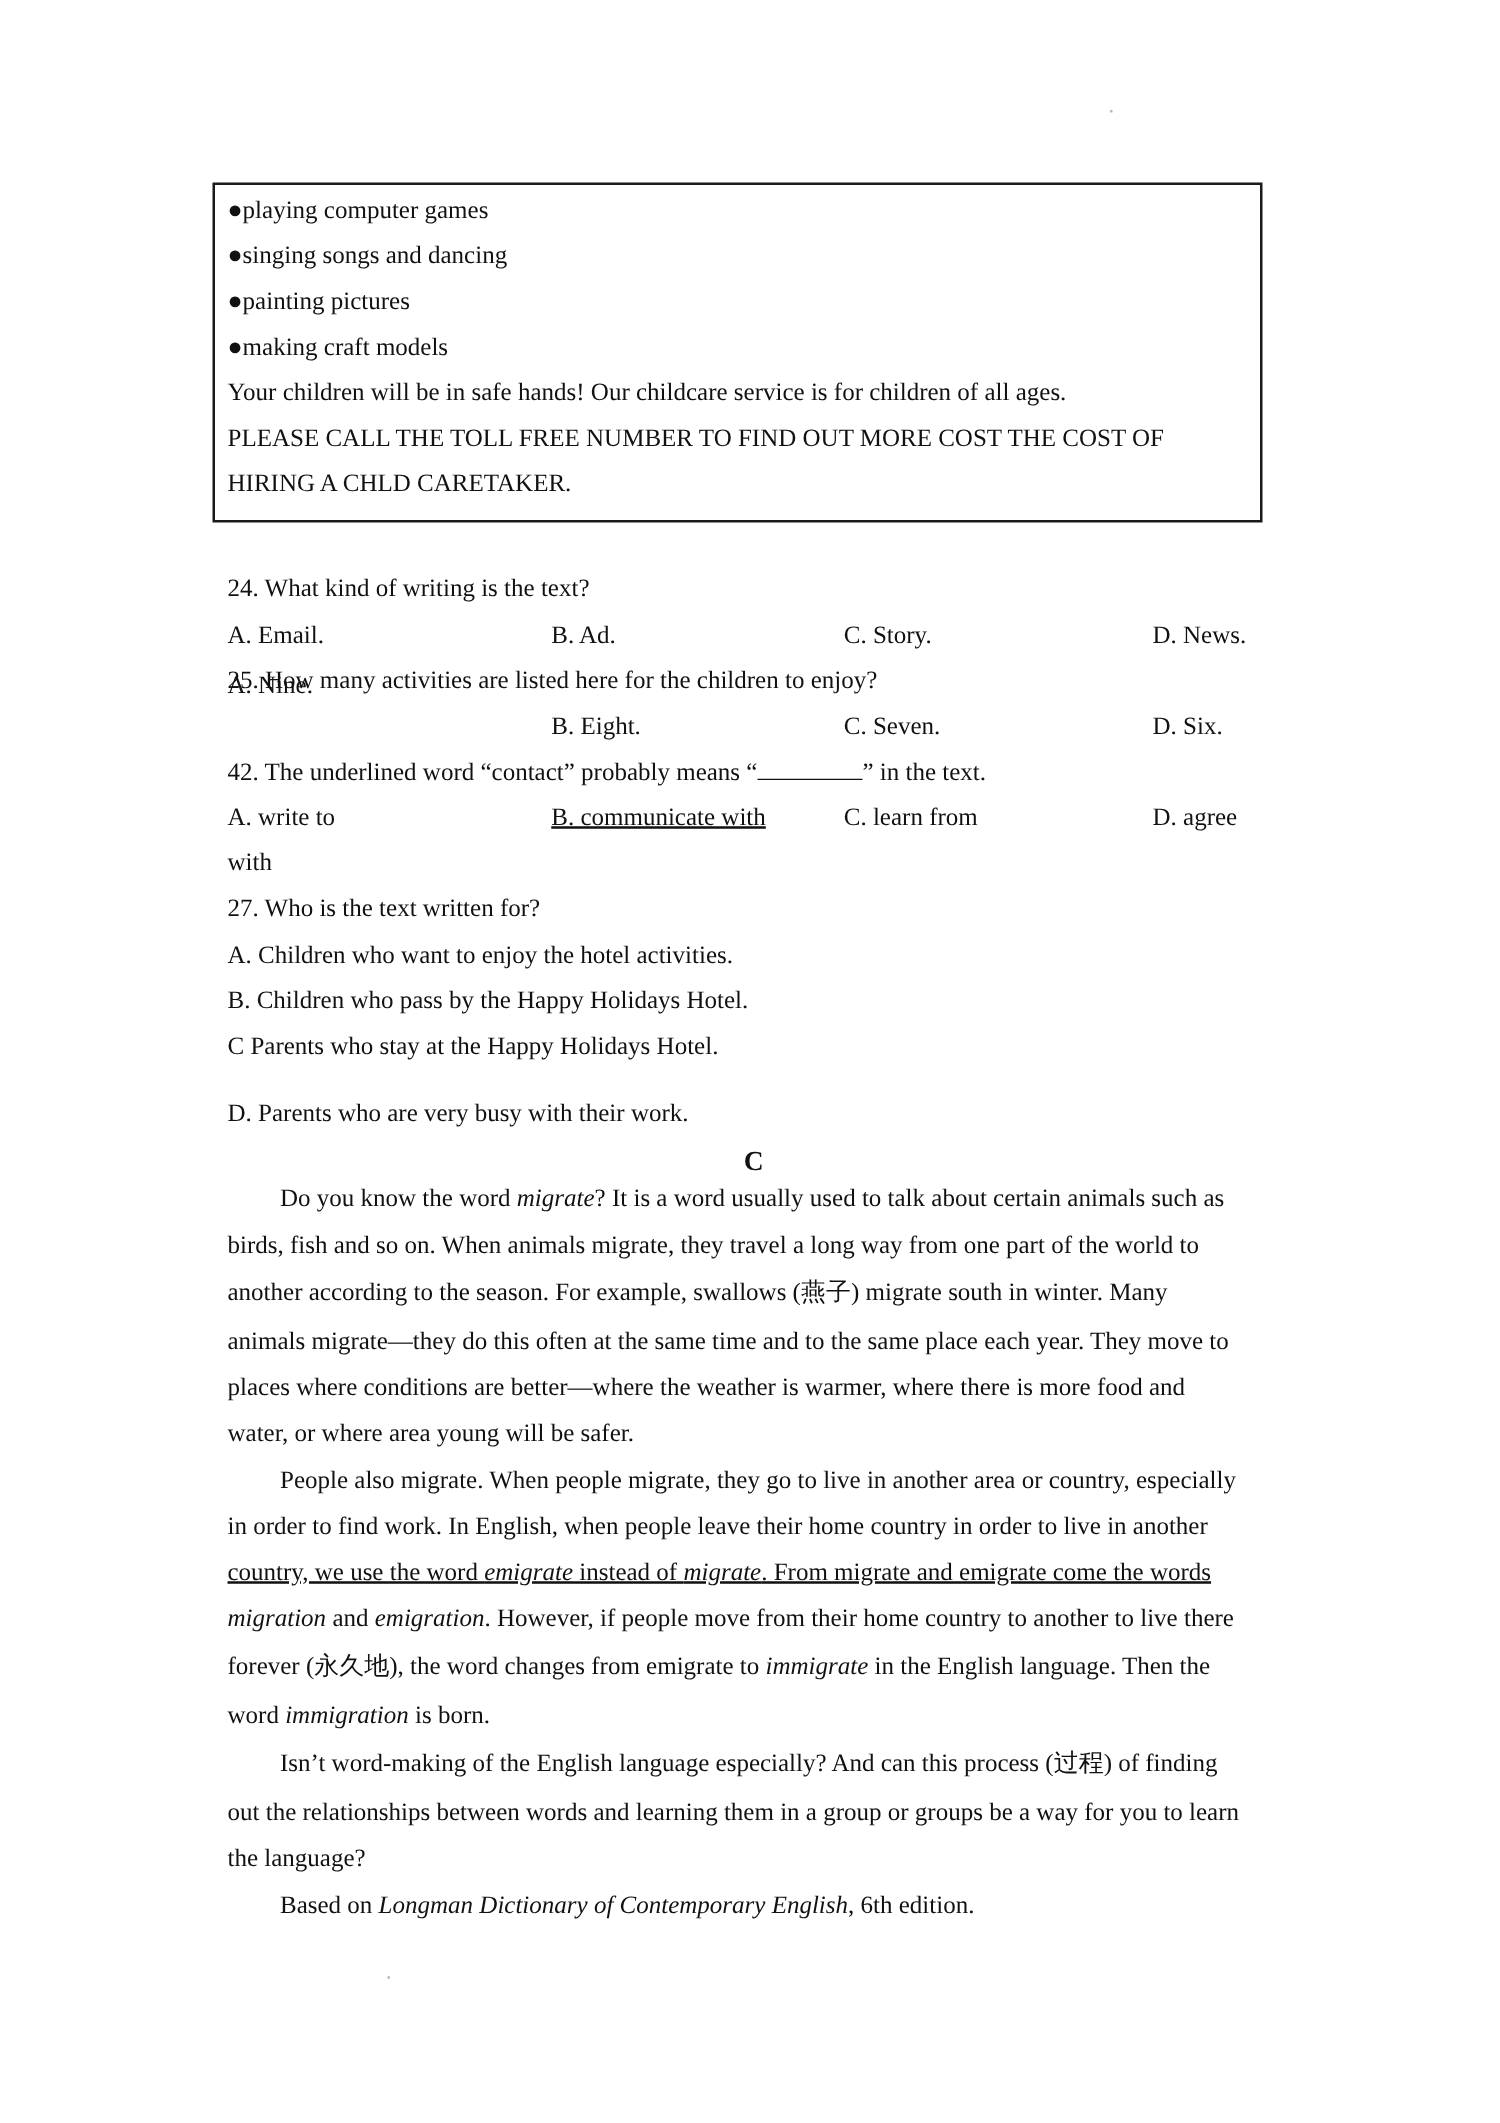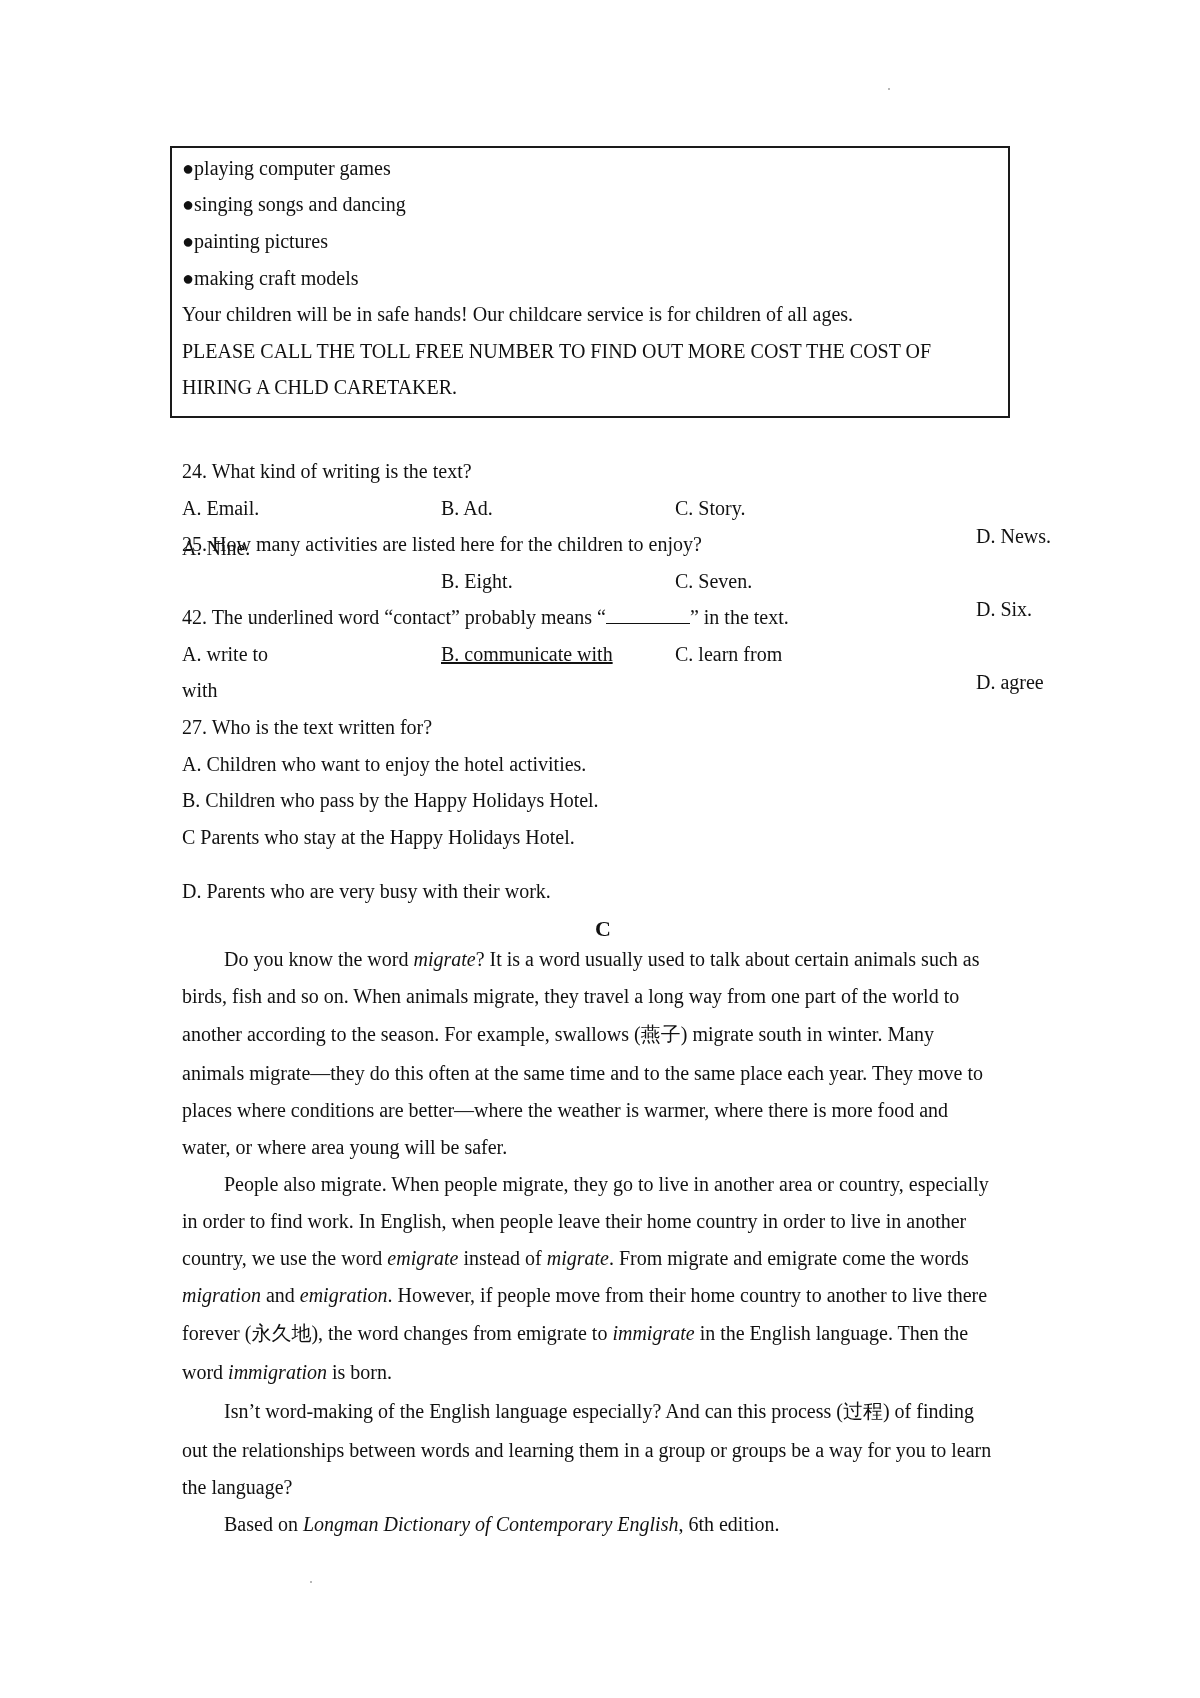--- a/index.html
+++ b/index.html
@@ -9,21 +9,21 @@
       color: #111111;
       font-size: 20px;
     }
     .speck { position: absolute; width: 2px; height: 2px; background: #b8b8b8; }
     .box {
       position: absolute; left: 170px; top: 146px; width: 840px; height: 272px;
       border: 2px solid #1a1a1a; box-sizing: border-box;
     }
     .line { position: absolute; left: 182px; white-space: nowrap; line-height: 24px; }
     .q { position: absolute; white-space: nowrap; line-height: 24px; }
-    .optA { left: 182px; } .optB { left: 429px; margin-left: 12px; } .optC { left: 675px; } .optD { left: 976px; margin-top: 28px; }
+    .optA { left: 182px; } .optB { left: 429px; margin-left: 12px; } .optC { left: 675px; } .optD { left: 922px; }
     .heading-c { position: absolute; left: 595px; top: 916px; font-weight: bold; font-size: 22px; }
     .para-line { position: absolute; left: 182px; white-space: nowrap; line-height: 24px; }
     .indent { left: 224px; }
     .blank { display: inline-block; border-bottom: 1px solid #111; width: 84px; height: 18px; vertical-align: baseline; }
     .it { font-style: italic; }
   </style>
 </head>
 <body>
 
 <div class="speck" style="left:888px;top:88px;"></div>
@@ -67,21 +67,21 @@
 
 <div class="para-line indent" style="top:947px;"><span>Do you know the word </span><span class="it">migrate</span><span>? It is a word usually used to talk about certain animals such as</span></div>
 <div class="para-line" style="top:984px;">birds, fish and so on. When animals migrate, they travel a long way from one part of the world to</div>
 <div class="para-line" style="top:1022px;">another according to the season. For example, swallows (燕子) migrate south in winter. Many</div>
 <div class="para-line" style="top:1061px;">animals migrate—they do this often at the same time and to the same place each year. They move to</div>
 <div class="para-line" style="top:1098px;">places where conditions are better—where the weather is warmer, where there is more food and</div>
 <div class="para-line" style="top:1135px;">water, or where area young will be safer.</div>
 
 <div class="para-line indent" style="top:1172px;">People also migrate. When people migrate, they go to live in another area or country, especially</div>
 <div class="para-line" style="top:1209px;">in order to find work. In English, when people leave their home country in order to live in another</div>
-<div class="para-line" style="top:1246px;"><span>country, we use the word </span><span class="it">emigrate</span><span> instead of </span><span class="it">migrate</span><span>. From migrate and emigrate come the words</span></div>
+<div class="para-line" style="top:1246px;text-decoration:underline;"><span>country, we use the word </span><span class="it">emigrate</span><span> instead of </span><span class="it">migrate</span><span>. From migrate and emigrate come the words</span></div>
 <div class="para-line" style="top:1283px;"><span class="it">migration</span><span> and </span><span class="it">emigration</span><span>. However, if people move from their home country to another to live there</span></div>
 <div class="para-line" style="top:1321px;"><span>forever (永久地), the word changes from emigrate to </span><span class="it">immigrate</span><span> in the English language. Then the</span></div>
 <div class="para-line" style="top:1360px;"><span>word </span><span class="it">immigration</span><span> is born.</span></div>
 
 <div class="para-line indent" style="top:1399px;">Isn’t word-making of the English language especially? And can this process (过程) of finding</div>
 <div class="para-line" style="top:1438px;">out the relationships between words and learning them in a group or groups be a way for you to learn</div>
 <div class="para-line" style="top:1475px;">the language?</div>
 
 <div class="para-line indent" style="top:1512px;"><span>Based on </span><span class="it">Longman Dictionary of Contemporary English</span><span>, 6th edition.</span></div>
 

